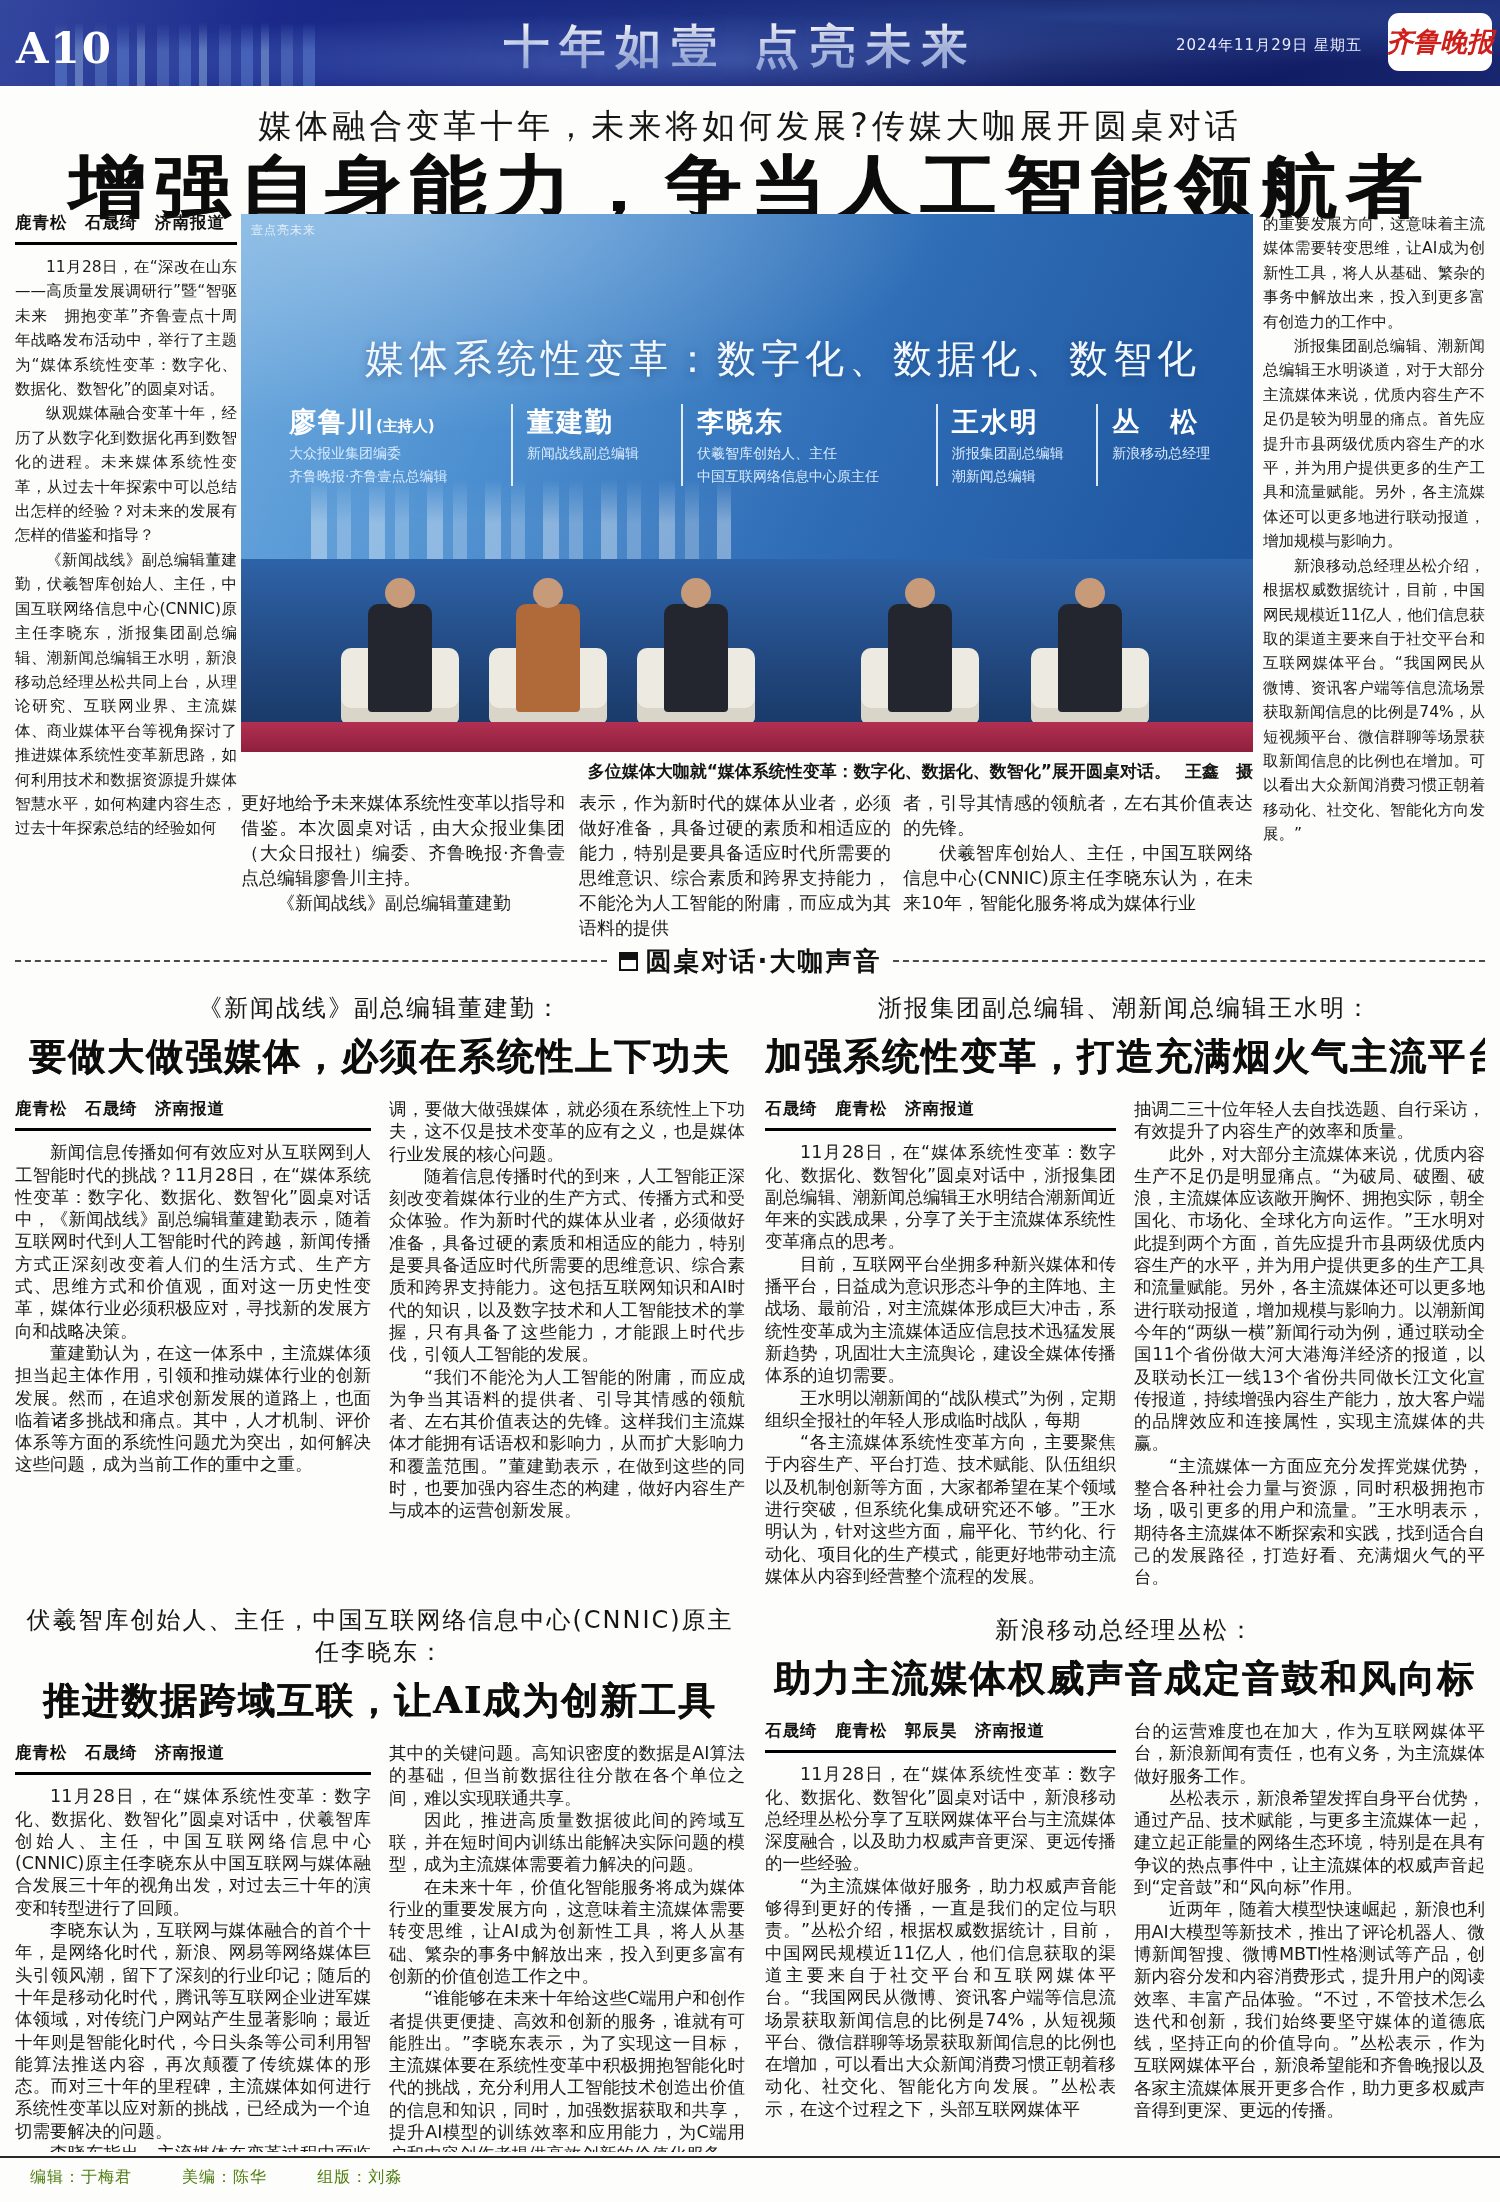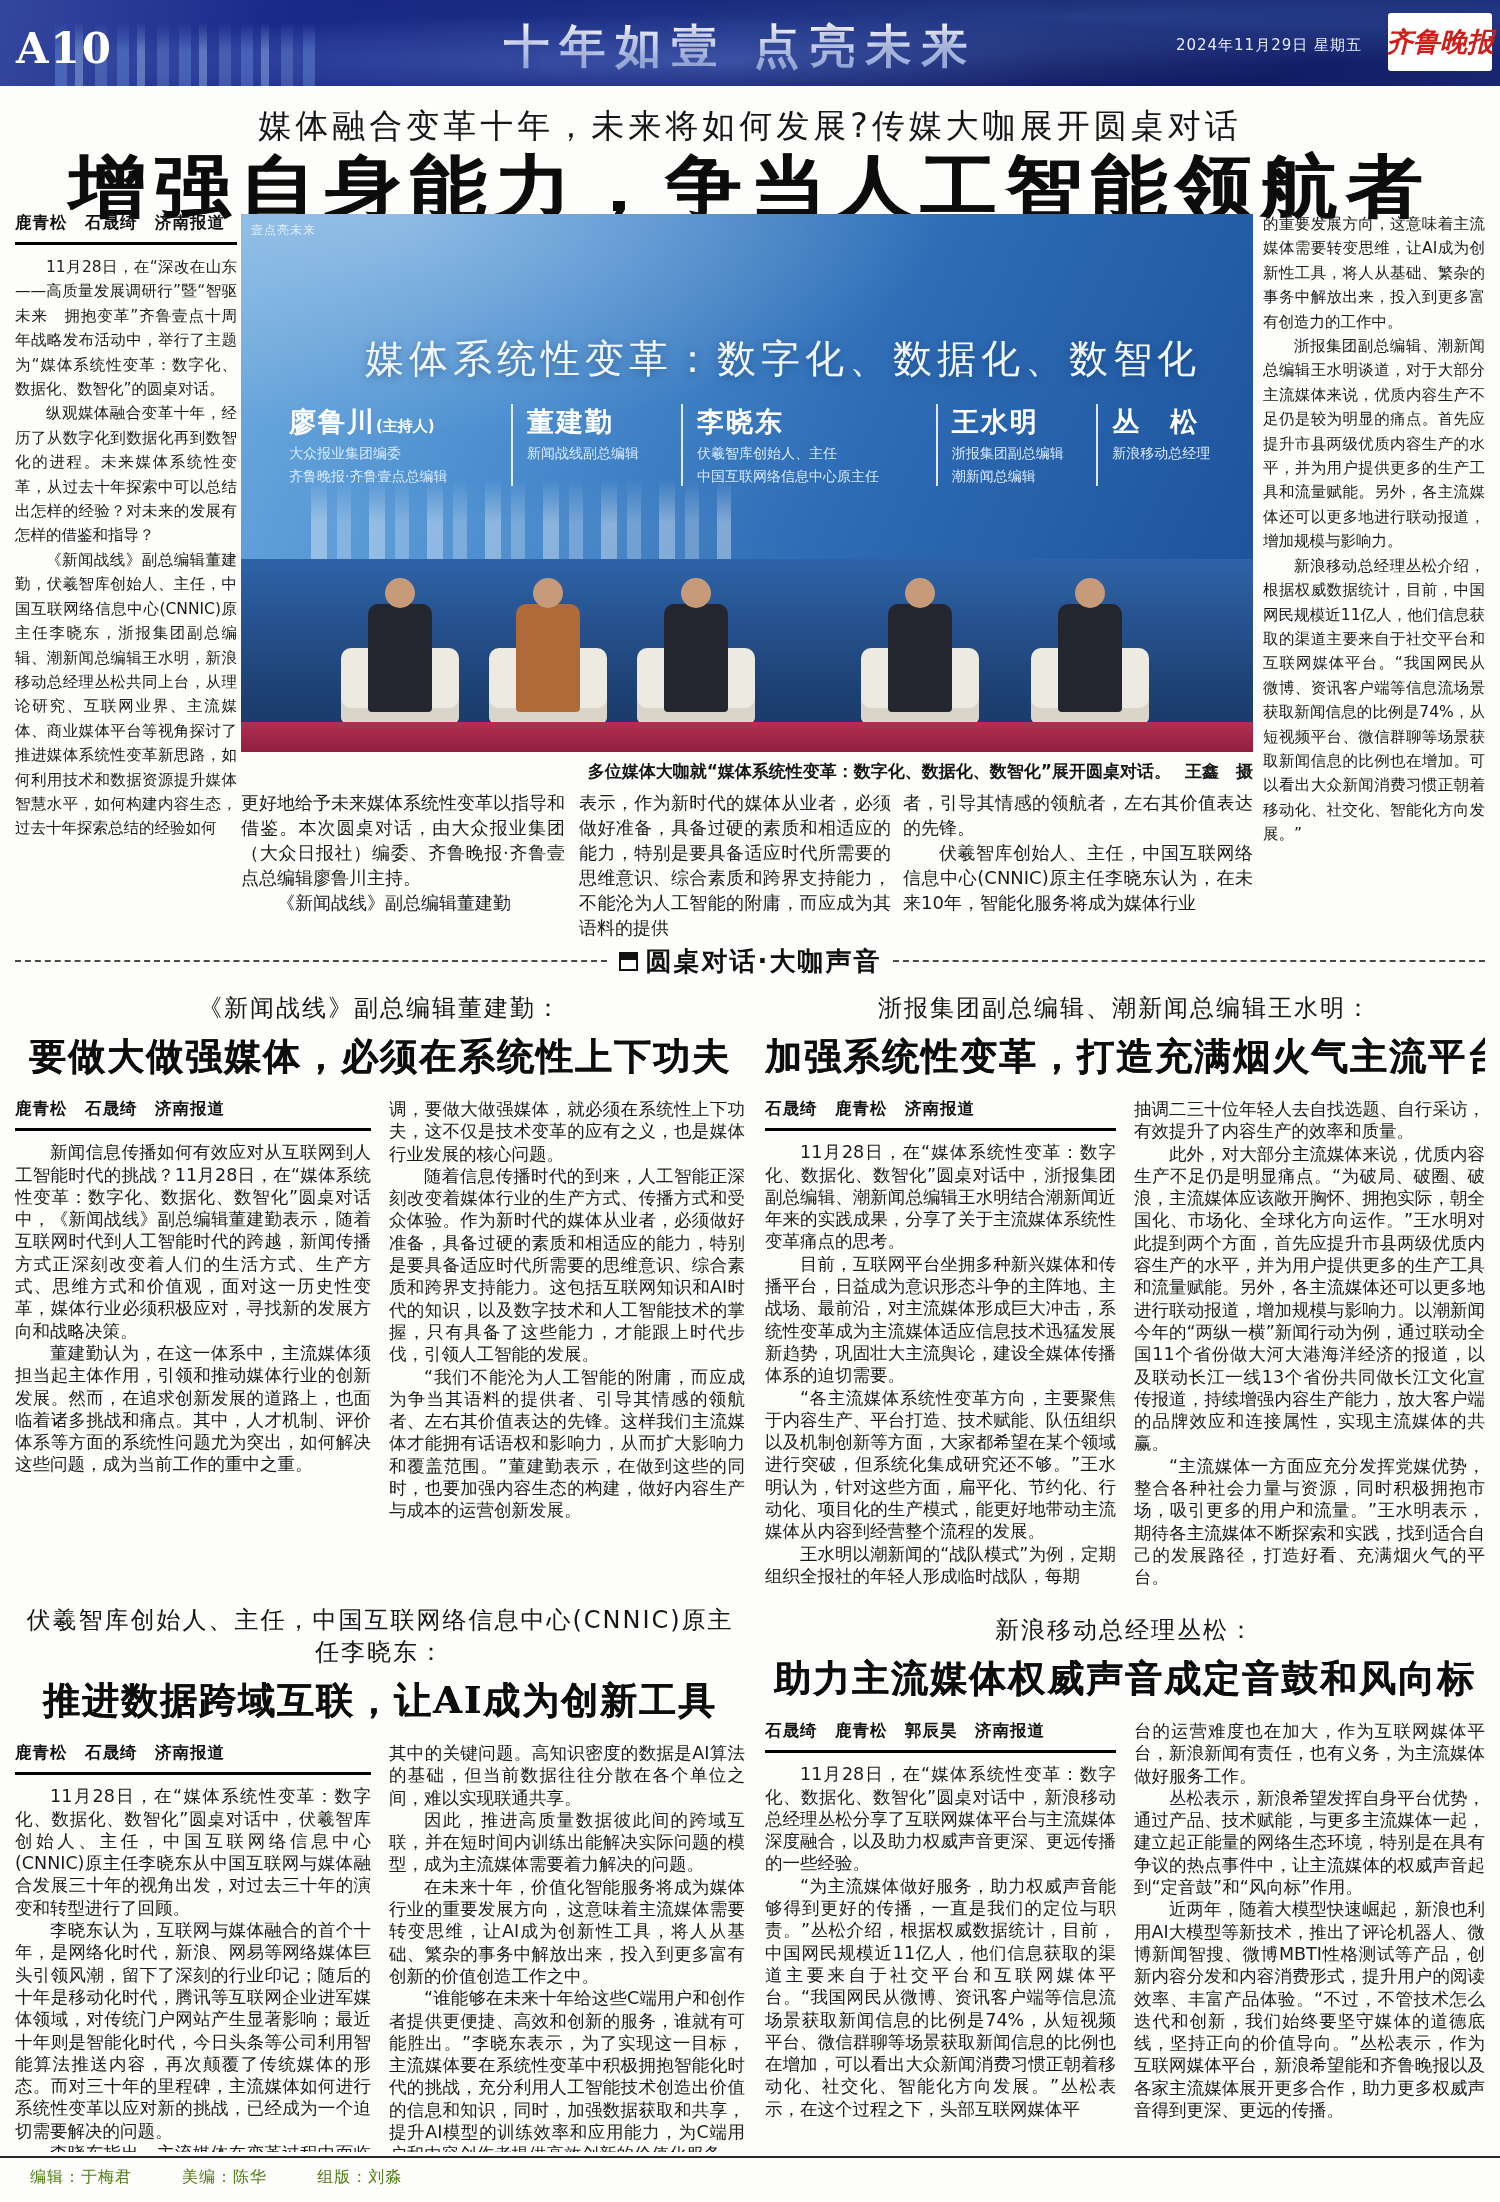--- a/index.html
+++ b/index.html
@@ -38,21 +38,21 @@
     font:900 46px "DejaVu Serif","Liberation Serif",serif;letter-spacing:10px;white-space:nowrap;
     background:linear-gradient(#ffffff 20%,#cdd8f2 55%,#8fa3d6 90%);
     -webkit-background-clip:text;background-clip:text;color:transparent;
     text-shadow:0 0 12px rgba(40,60,140,.35);
   }
   .banner-date{
     position:absolute;right:138px;top:36px;color:#e9edff;font-size:15px;letter-spacing:1px;
   }
   .masthead{
     position:absolute;right:8px;top:13px;width:104px;height:58px;background:#fff;
-    display:flex;align-items:center;justify-content:center;border-radius:3px;
+    display:flex;align-items:center;justify-content:center;border-radius:11px;
   }
   .masthead span{
     font:900 27px "DejaVu Serif","Liberation Serif",serif;font-style:italic;
     color:#cf1f1a;letter-spacing:0px;white-space:nowrap;
   }
 
   
   .kicker-lead{
     position:absolute;left:0;top:104px;width:100%;text-align:center;
     font-size:33px;letter-spacing:4px;color:#161616;
@@ -293,22 +293,22 @@
 
 <div class="sub sub2">
   <div class="sub-kicker">浙报集团副总编辑、潮新闻总编辑王水明：</div>
   <div class="sub-headline">加强系统性变革，打造充满烟火气主流平台</div>
   <div class="sub-body">
     <div class="sub-col">
       <div class="byline">石晟绮　鹿青松　济南报道</div>
       <div class="body jt">
           <p>11月28日，在“媒体系统性变革：数字化、数据化、数智化”圆桌对话中，浙报集团副总编辑、潮新闻总编辑王水明结合潮新闻近年来的实践成果，分享了关于主流媒体系统性变革痛点的思考。</p>
           <p>目前，互联网平台坐拥多种新兴媒体和传播平台，日益成为意识形态斗争的主阵地、主战场、最前沿，对主流媒体形成巨大冲击，系统性变革成为主流媒体适应信息技术迅猛发展新趋势，巩固壮大主流舆论，建设全媒体传播体系的迫切需要。</p>
+          <p>王水明以潮新闻的“战队模式”为例，定期组织全报社的年轻人形成临时战队，每期</p>
           <p>“各主流媒体系统性变革方向，主要聚焦于内容生产、平台打造、技术赋能、队伍组织以及机制创新等方面，大家都希望在某个领域进行突破，但系统化集成研究还不够。”王水明认为，针对这些方面，扁平化、节约化、行动化、项目化的生产模式，能更好地带动主流媒体从内容到经营整个流程的发展。</p>
-          <p>王水明以潮新闻的“战队模式”为例，定期组织全报社的年轻人形成临时战队，每期</p>
         </div>
     </div>
     <div class="sub-col body jt">
         <p class="cont">抽调二三十位年轻人去自找选题、自行采访，有效提升了内容生产的效率和质量。</p>
         <p>此外，对大部分主流媒体来说，优质内容生产不足仍是明显痛点。“为破局、破圈、破浪，主流媒体应该敞开胸怀、拥抱实际，朝全国化、市场化、全球化方向运作。”王水明对此提到两个方面，首先应提升市县两级优质内容生产的水平，并为用户提供更多的生产工具和流量赋能。另外，各主流媒体还可以更多地进行联动报道，增加规模与影响力。以潮新闻今年的“两纵一横”新闻行动为例，通过联动全国11个省份做大河大港海洋经济的报道，以及联动长江一线13个省份共同做长江文化宣传报道，持续增强内容生产能力，放大客户端的品牌效应和连接属性，实现主流媒体的共赢。</p>
         <p>“主流媒体一方面应充分发挥党媒优势，整合各种社会力量与资源，同时积极拥抱市场，吸引更多的用户和流量。”王水明表示，期待各主流媒体不断探索和实践，找到适合自己的发展路径，打造好看、充满烟火气的平台。</p>
       </div>
   </div>
 </div>
 

